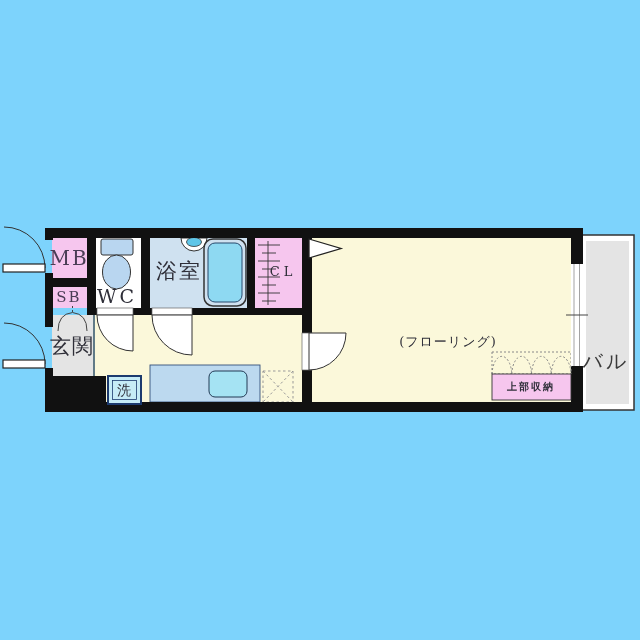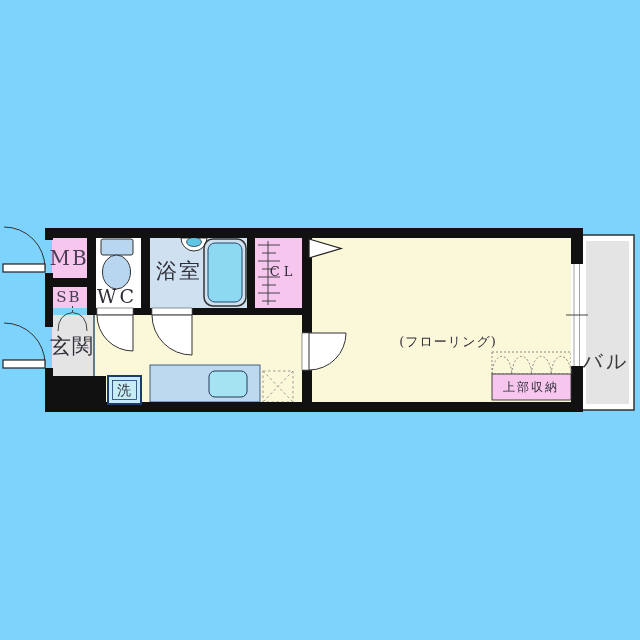--- a/index.html
+++ b/index.html
@@ -10,21 +10,21 @@
        font-family:"DejaVu Serif","Liberation Serif",serif;line-height:1;}
   .lbl-mb{left:69px;top:258px;font-size:20px;letter-spacing:2px;color:#4a3d55;}
   .lbl-sb{left:69px;top:297px;font-size:15px;letter-spacing:2px;color:#4a3d55;}
   .lbl-wc{left:117px;top:296px;font-size:19px;letter-spacing:3px;}
   .lbl-bath{left:179px;top:271px;font-size:21px;letter-spacing:2px;}
   .lbl-cl{left:283px;top:271px;font-size:13px;letter-spacing:4px;}
   .lbl-genkan{left:72px;top:346px;font-size:21px;letter-spacing:1px;}
   .lbl-wash{left:124px;top:390px;font-size:14px;}
   .lbl-main{left:447px;top:301px;font-size:28px;letter-spacing:1px;}
   .lbl-floor{left:448px;top:326px;font-size:13px;letter-spacing:1px;margin-top:15px;}
-  .lbl-ups{left:531px;top:387px;font-size:12px;letter-spacing:2px;}
+  .lbl-ups{left:531px;top:387px;font-size:10px;letter-spacing:2px;font-weight:bold;}
   .lbl-bal{left:606px;top:317px;font-size:20px;letter-spacing:3px;color:#3a3a3a;margin-top:44px;}
 </style>
 </head>
 <body>
 
 <div id="canvas">
 
   <svg id="plan-svg" width="640" height="640" viewBox="0 0 640 640">
 
     <rect x="578" y="235" width="56" height="175" fill="#ffffff" stroke="#333333" stroke-width="1.5"></rect>

